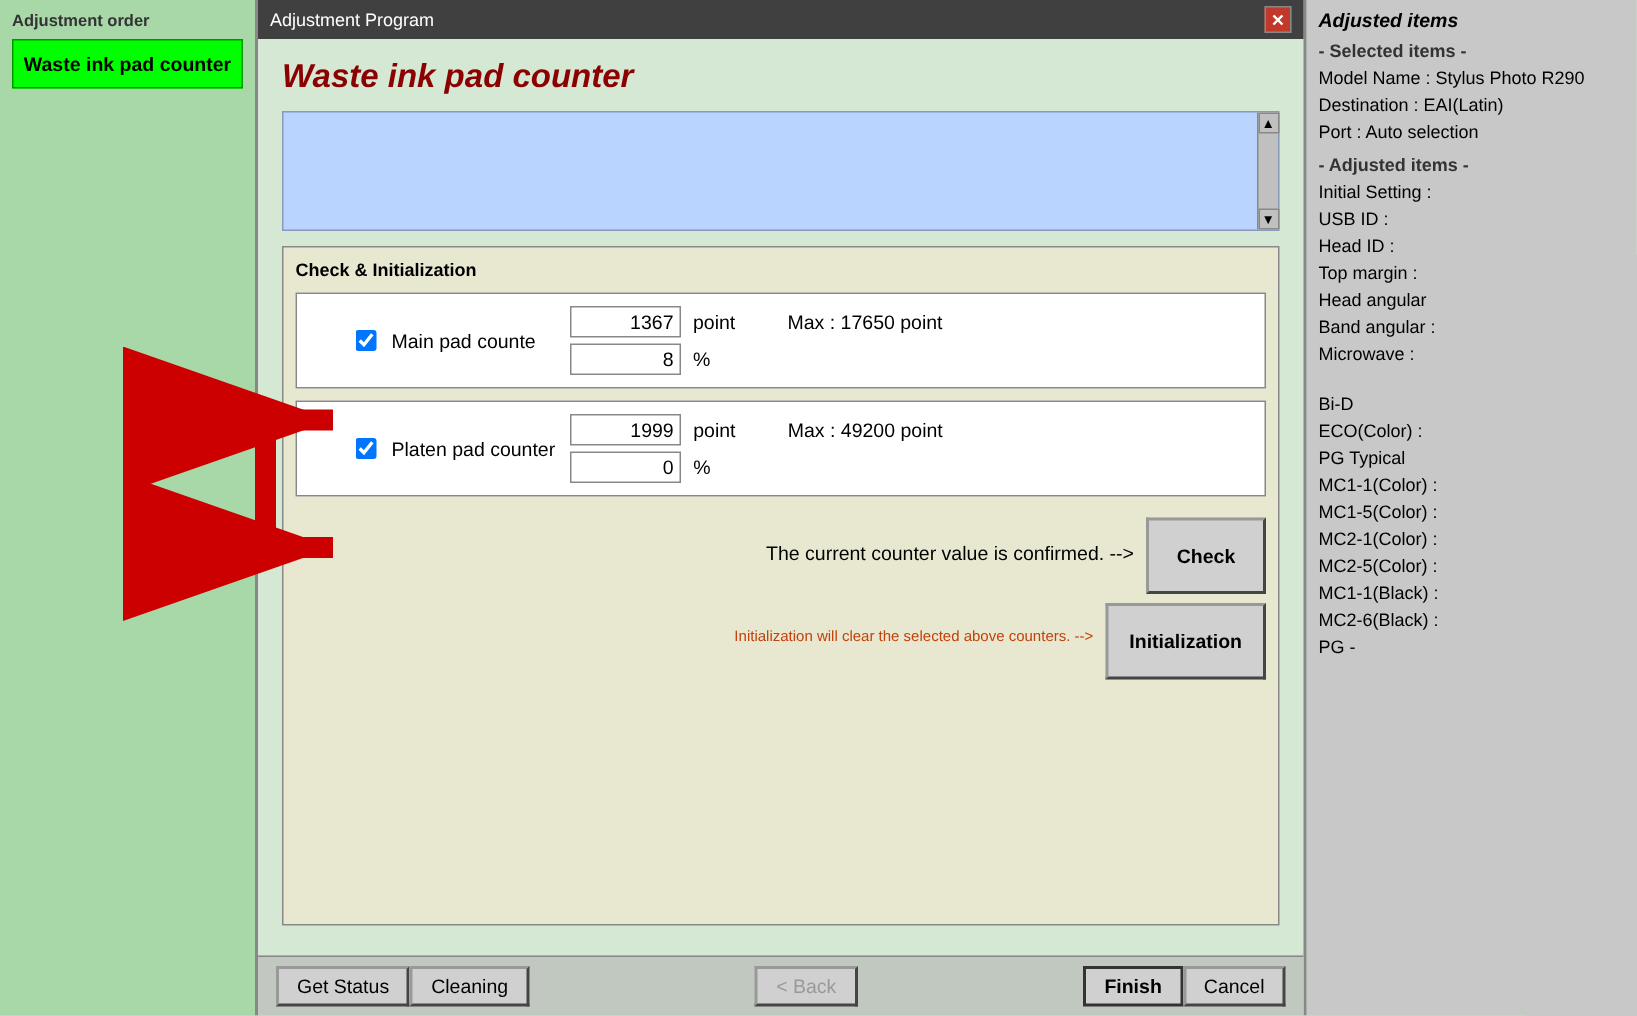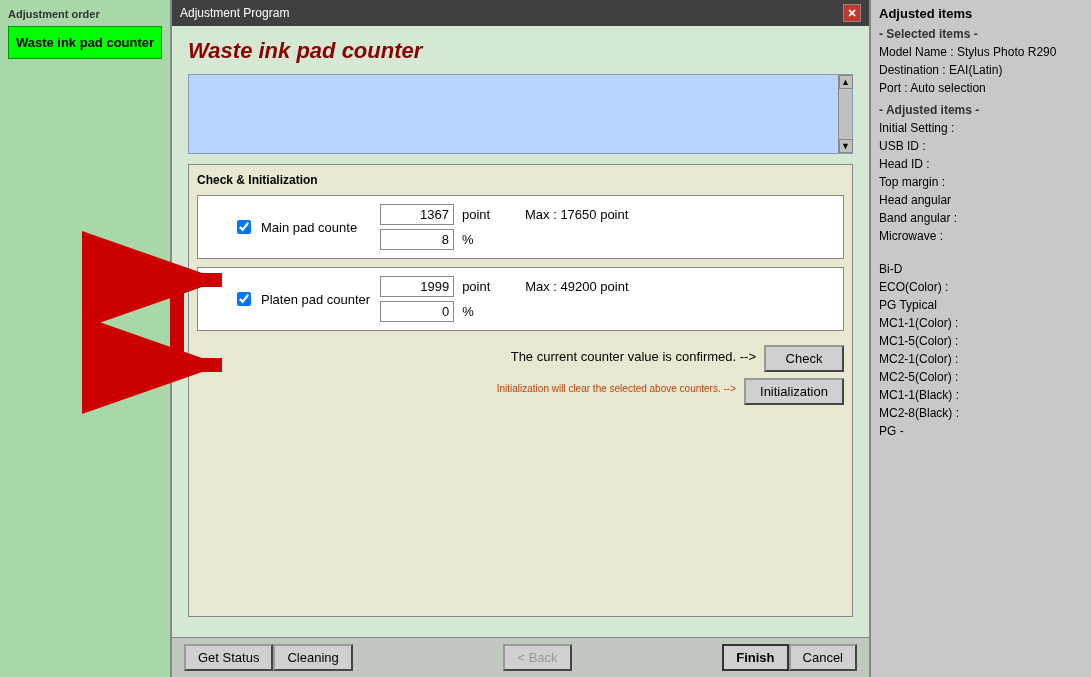--- a/index.html
+++ b/index.html
@@ -193,26 +193,26 @@
       font-size: 13px;
       color: #000;
       margin-bottom: 4px;
     }
     .init-text {
       font-size: 10px;
       color: #c2410c;
       margin-bottom: 6px;
     }
     .btn {
-      padding: 4px 14px;
+      padding: 16px 14px;
       border: 2px outset #999;
       background: #d0d0d0;
       cursor: pointer;
       font-size: 13px;
-      font-weight: normal;
+      font-weight: bold;
     }
     .btn-check { min-width: 80px; }
     .btn-init { min-width: 100px; }
 
     
     .toolbar {
       background: #c0c8c0;
       padding: 6px 12px;
       display: flex;
       align-items: center;
@@ -242,20 +242,21 @@
       background: #c8c8c8;
       padding: 6px 8px;
       overflow-y: auto;
       flex-shrink: 0;
     }
     .right-panel-title {
       font-size: 13px;
       font-weight: bold;
       margin-bottom: 6px;
       color: #000;
+      font-style: italic;
     }
     .right-panel-section {
       font-size: 12px;
       font-weight: bold;
       color: #333;
       margin: 6px 0 2px 0;
     }
     .right-panel-item {
       font-size: 12px;
       color: #000;
@@ -367,21 +368,21 @@
   <div class="right-panel-item">Microwave :</div>
   <br>
   <div class="right-panel-item">Bi-D</div>
   <div class="right-panel-item">ECO(Color) :</div>
   <div class="right-panel-item">PG Typical</div>
   <div class="right-panel-item">MC1-1(Color) :</div>
   <div class="right-panel-item">MC1-5(Color) :</div>
   <div class="right-panel-item">MC2-1(Color) :</div>
   <div class="right-panel-item">MC2-5(Color) :</div>
   <div class="right-panel-item">MC1-1(Black) :</div>
-  <div class="right-panel-item">MC2-8(Black) :</div>
+  <div class="right-panel-item">MC2-6(Black) :</div>
   <div class="right-panel-item">PG -</div>
 </div>
 
 <svg style="position:fixed; left:172px; top:230px; pointer-events:none; overflow:visible;" width="200" height="200">
 
   <defs>
     <marker id="arrowhead1" markerWidth="10" markerHeight="7" refX="10" refY="3.5" orient="auto">
       <polygon points="0 0, 10 3.5, 0 7" fill="#cc0000"></polygon>
     </marker>
     <marker id="arrowhead2" markerWidth="10" markerHeight="7" refX="10" refY="3.5" orient="auto">

